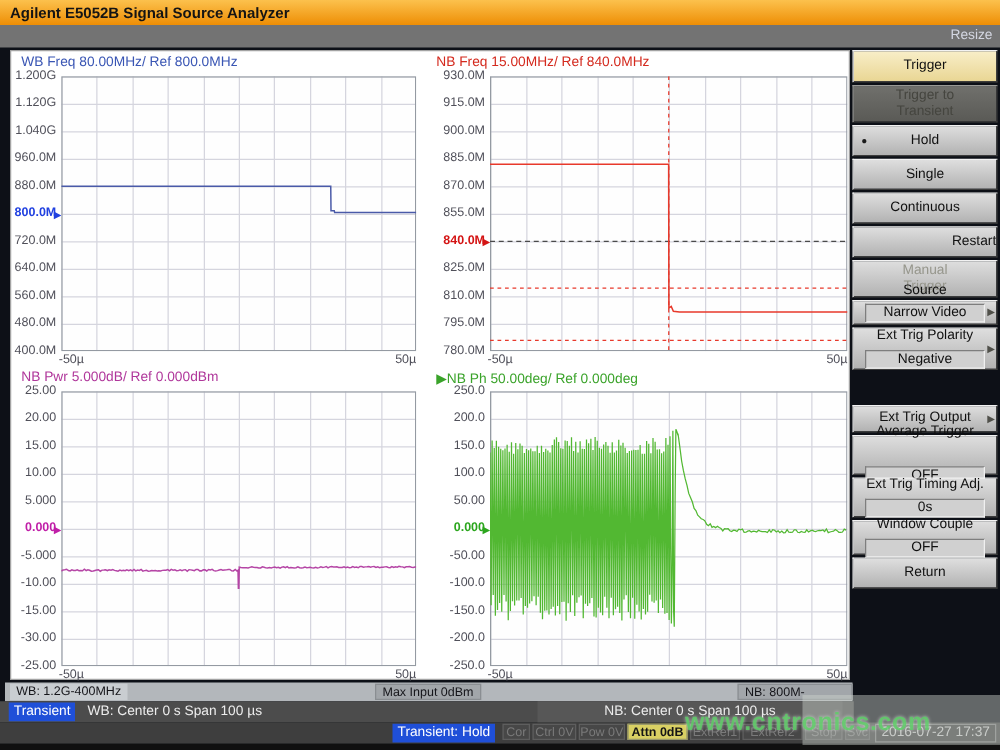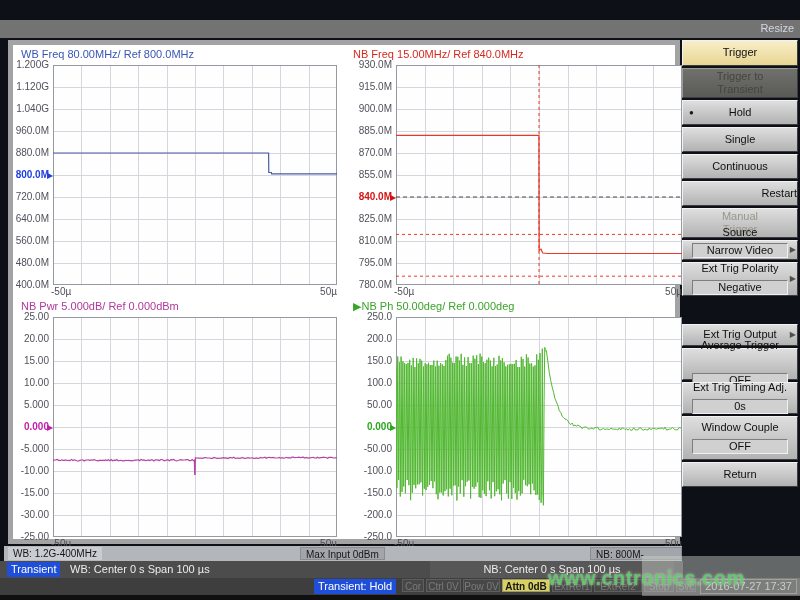--- a/index.html
+++ b/index.html
@@ -6,21 +6,21 @@
   #root{position:relative;width:800px;height:600px;background:#0d1017;overflow:hidden;
         font-family:"Liberation Sans",sans-serif;}
   
   #titlebar{position:absolute;left:0;top:0;width:800px;height:20px;
     background:linear-gradient(#fcc14d,#ee8e05);color:#141414;font-weight:bold;
     font-size:12px;line-height:20px;padding-left:8px;box-sizing:border-box;}
   #menustrip{position:absolute;left:0;top:20px;width:800px;height:18px;background:#737373;}
   #resize{position:absolute;right:6px;top:2px;color:#d4d7e2;font-size:11px;}
   
   #chart-area{position:absolute;left:8px;top:40px;width:672px;height:504px;background:#ffffff;
-    border:5px solid #a3a3a3;box-sizing:border-box;}
+    border:1px solid #a3a3a3;box-sizing:border-box;}
   .ptitle{position:absolute;font-size:11px;white-space:nowrap;}
   .ytick{position:absolute;font-size:10px;color:#50505a;text-align:right;width:38px;line-height:11px;}
   .ytick.ref{font-weight:bold;}
   .reftri{position:absolute;font-size:8px;line-height:9px;}
   .xlab{position:absolute;font-size:10px;color:#50505a;}
   .corner{position:absolute;font-size:11px;font-weight:bold;color:#16489e;text-align:right;}
   .plot{position:absolute;}
   
   #sidebar{position:absolute;left:682px;top:40px;width:116px;}
   .sb-btn{position:relative;margin-bottom:2px;background:linear-gradient(#dedede,#b2b2b2);
@@ -57,20 +57,23 @@
   #bottomstrip{position:absolute;left:0;top:595px;width:800px;height:5px;background:#101010;}
   
   #wm-bg{position:absolute;left:642px;top:556px;width:158px;height:40px;background:rgba(205,210,205,0.45);}
   #watermark{position:absolute;left:548px;top:567px;width:252px;font-size:20px;font-weight:bold;
     color:rgba(90,205,100,0.82);text-shadow:0 0 3px rgba(255,255,255,0.6);letter-spacing:.5px;white-space:nowrap;}
 </style>
 </head>
 <body>
 
 <div id="root">
+  <div id="titlebar">
+    <span>Agilent E5052B Signal Source Analyzer</span>
+  </div>
   <div id="menustrip">
     <span id="resize">Resize</span>
   </div>
 
   <div id="chart-area">
       <div class="ptitle" style="left: 8px; top: 3px; color: rgb(58, 86, 180);"><span>WB Freq 80.00MHz/ Ref 800.0MHz</span></div>
       <div class="ytick" style="left: -2px; top: 14px;">1.200G</div>
       <div class="ytick" style="left: -2px; top: 36px;">1.120G</div>
       <div class="ytick" style="left: -2px; top: 58px;">1.040G</div>
       <div class="ytick" style="left: -2px; top: 80px;">960.0M</div>
@@ -287,21 +290,21 @@
         <span class="sb-arrow">▶</span>
       </div>
       <div class="sb-btn" style="height: 32px; gap: 16px;">
         <div>Average Trigger</div>
         <div class="sb-val">OFF</div>
       </div>
       <div class="sb-btn" style="height: 32px;">
         <div>Ext Trig Timing Adj.</div>
         <div class="sb-val">0s</div>
       </div>
-      <div class="sb-btn" style="height: 44px;">
+      <div class="sb-btn" style="height: 28px;">
         <div>Window Couple</div>
         <div class="sb-val">OFF</div>
       </div>
       <div class="sb-btn" style="height: 25px;">
         <div>Return</div>
       </div>
     </div>
 
   <div id="row1">
     <span id="wb-range" class="r1blk">WB: 1.2G-400MHz</span>

